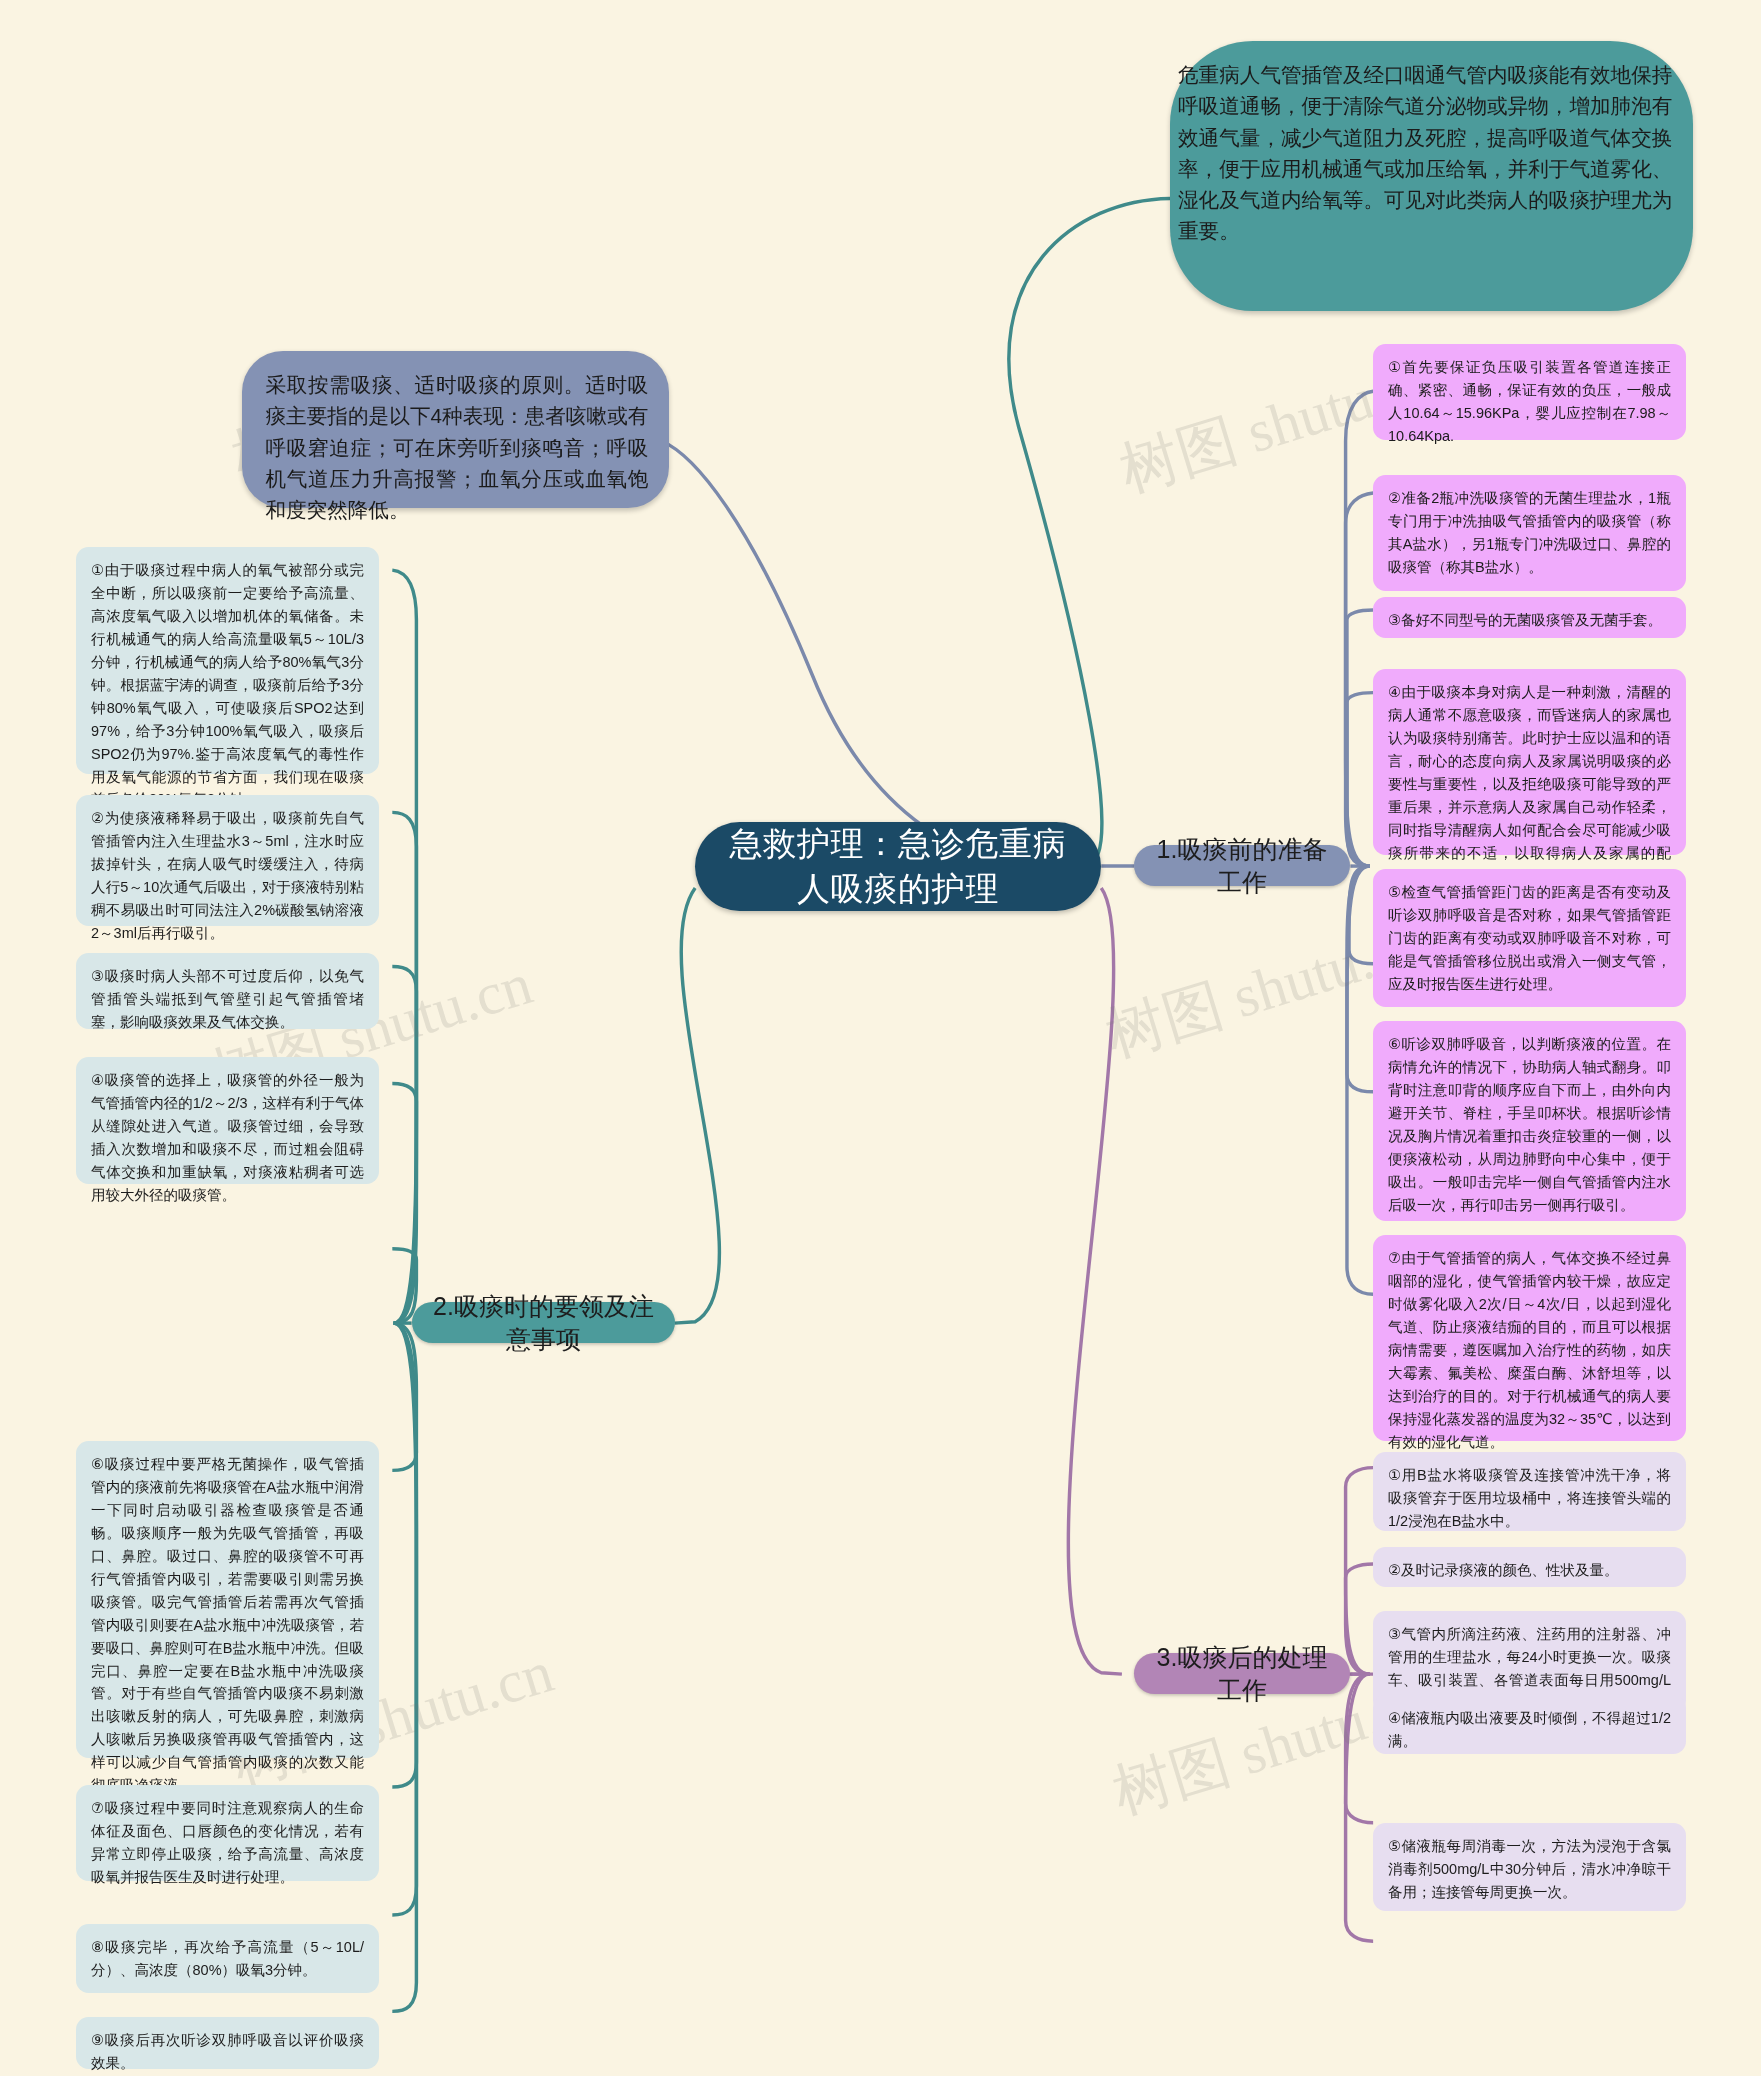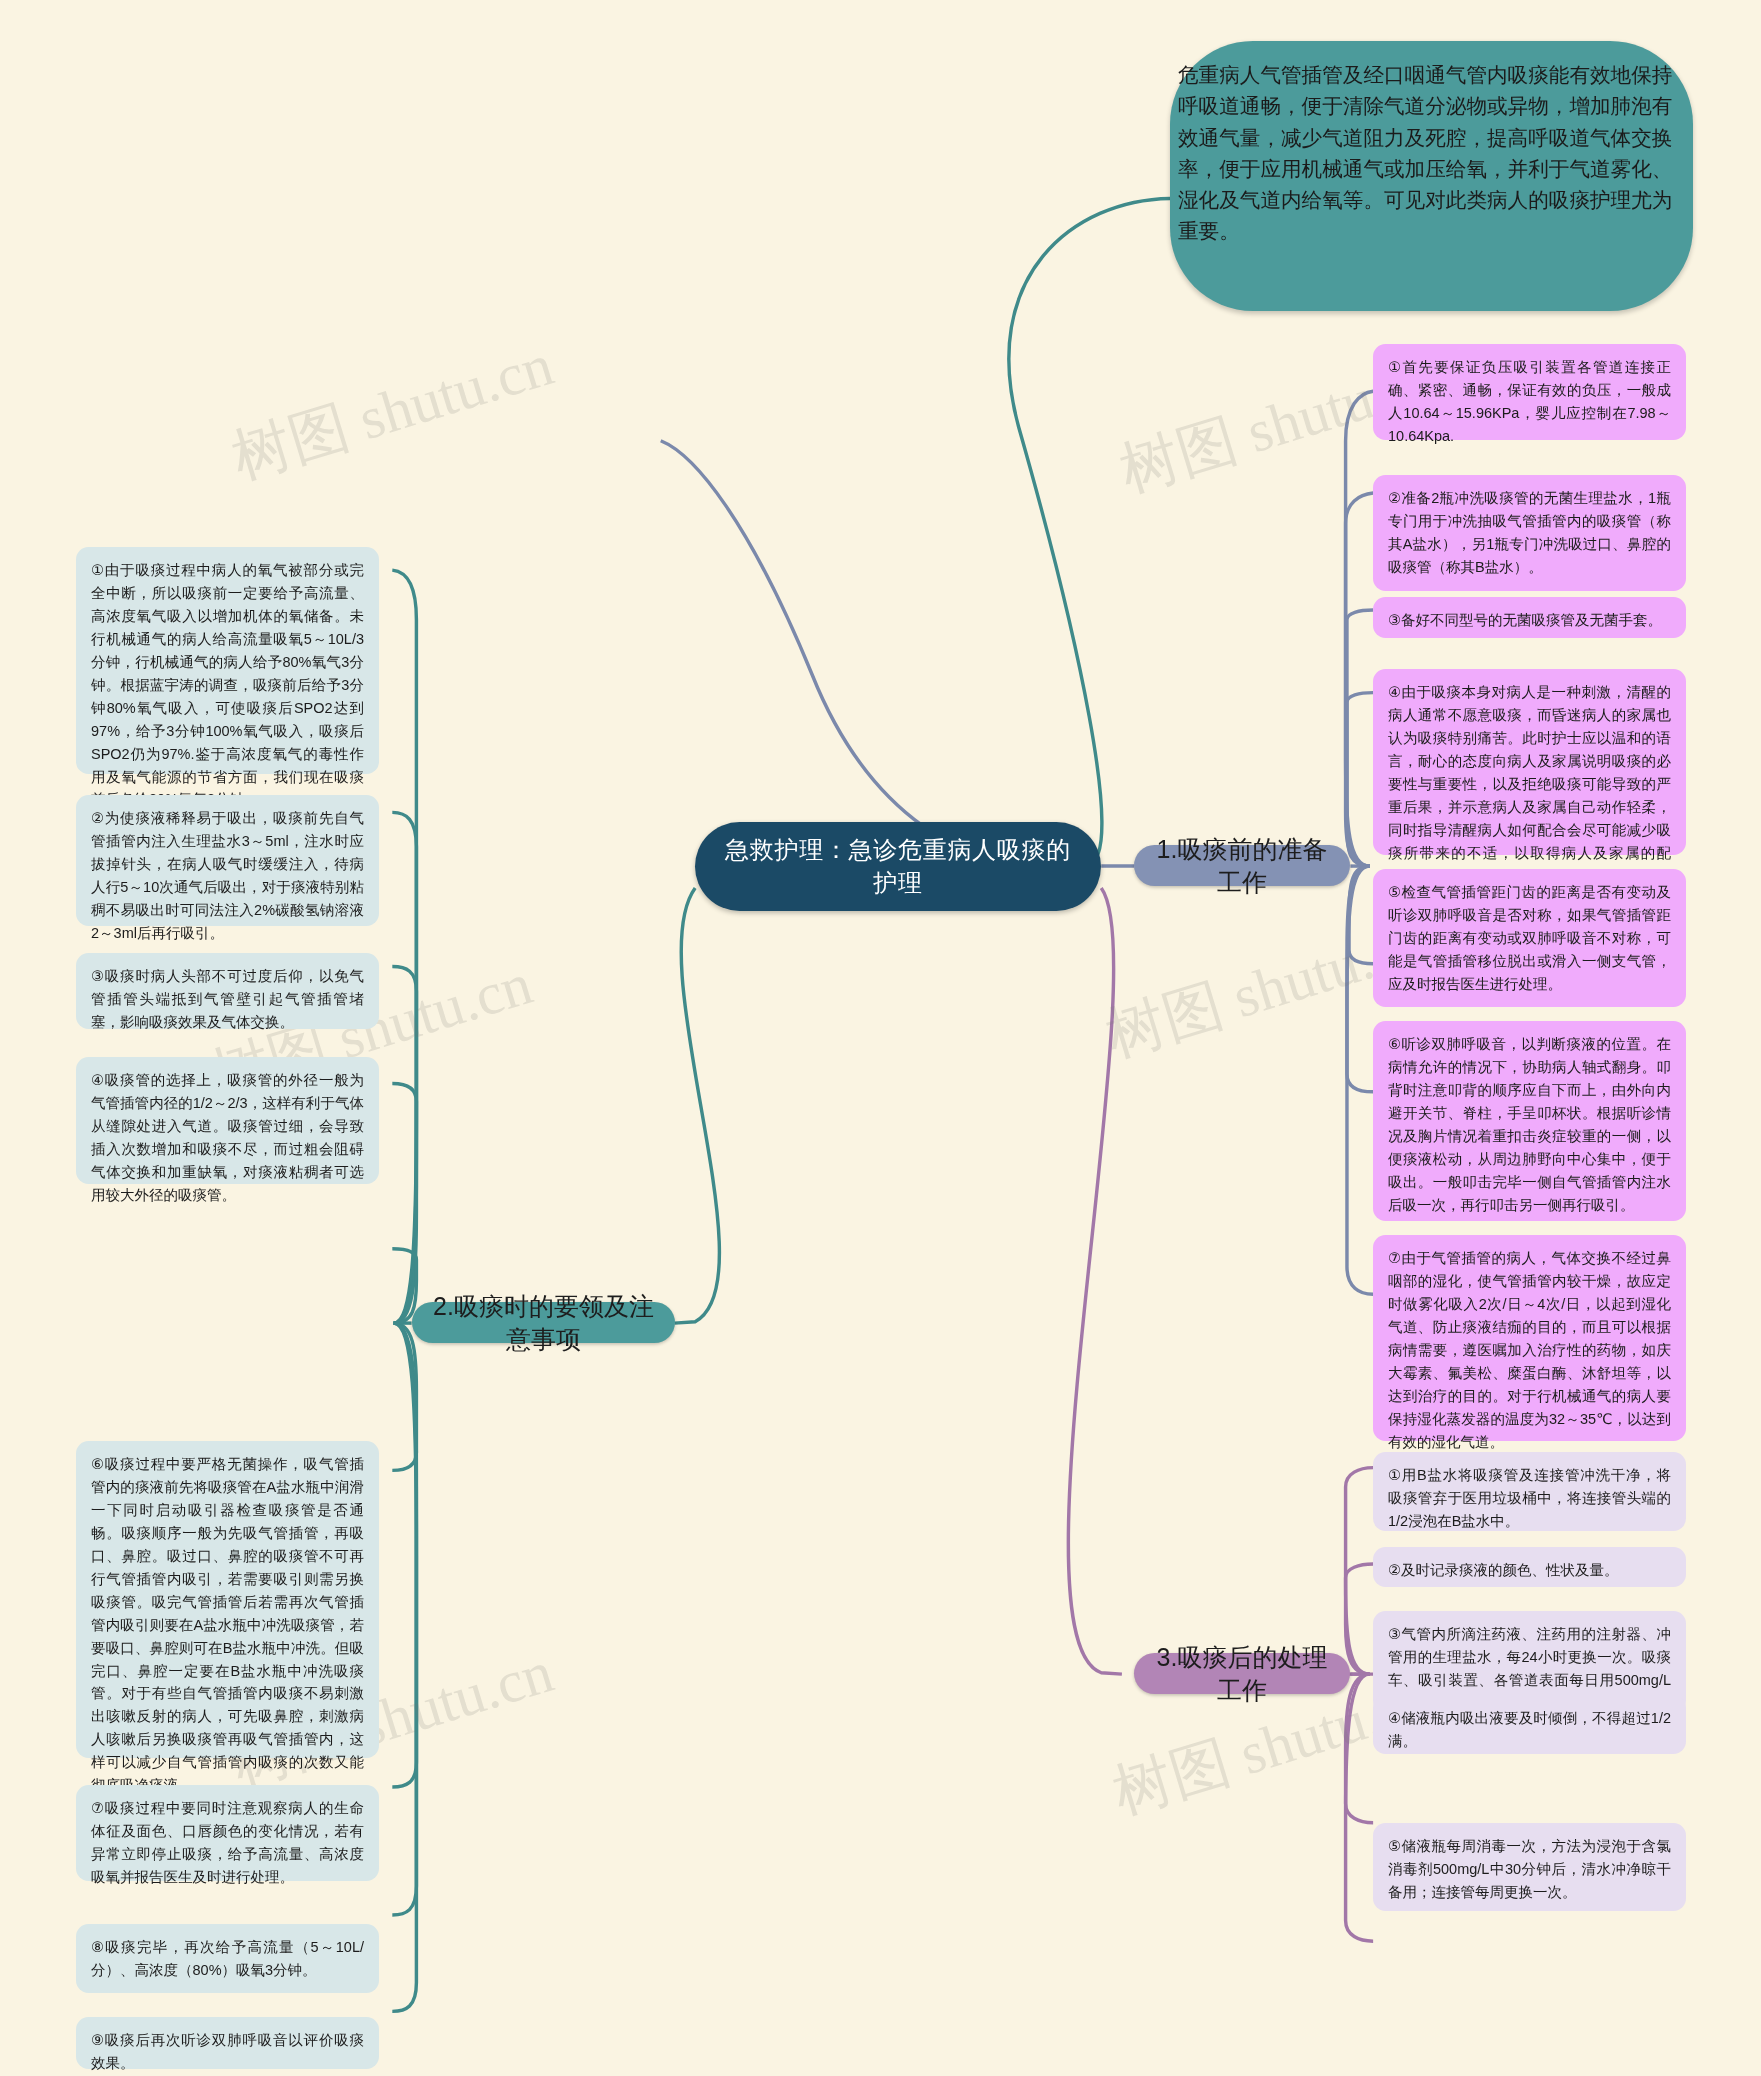--- a/index.html
+++ b/index.html
@@ -15,21 +15,21 @@
 
   .node{position:absolute;box-sizing:border-box;}
 
   
   .root{
     background:#1b4a66;
     color:#ffffff;
     border-radius:62px;
     display:flex;align-items:center;justify-content:center;
     text-align:center;
-    font-size:24px;line-height:1.35;
+    font-size:33px;line-height:1.35;
     letter-spacing:0.7px;
     padding:16.5px 27.5px;
     box-shadow:0 2.1px 4.8px rgba(0,0,0,.25);
   }
 
   
   .pill{
     border-radius:27.5px;
     display:flex;align-items:center;justify-content:center;
     text-align:center;
@@ -132,20 +132,21 @@
 
   <div class="wm" style="left:227px;top:372px;">树图 shutu.cn</div>
   <div class="wm" style="left:1115px;top:385px;">树图 shutu.cn</div>
   <div class="wm" style="left:206px;top:991px;">树图 shutu.cn</div>
   <div class="wm" style="left:1101px;top:950px;">树图 shutu.cn</div>
   <div class="wm" style="left:227px;top:1679px;">树图 shutu.cn</div>
   <div class="wm" style="left:1108px;top:1707px;">树图 shutu.cn</div>
 
   <div class="node bubble bubble-teal" style="left:1170px;top:41px;width:523px;height:270px;padding-left:8px;">危重病人气管插管及经口咽通气管内吸痰能有效地保持呼吸道通畅，便于清除气道分泌物或异物，增加肺泡有效通气量，减少气道阻力及死腔，提高呼吸道气体交换率，便于应用机械通气或加压给氧，并利于气道雾化、湿化及气道内给氧等。可见对此类病人的吸痰护理尤为重要。</div>
 
+  <div class="node bubble bubble-blue" style="left:242px;top:351px;width:427px;height:157px;">采取按需吸痰、适时吸痰的原则。适时吸痰主要指的是以下4种表现：患者咳嗽或有呼吸窘迫症；可在床旁听到痰鸣音；呼吸机气道压力升高报警；血氧分压或血氧饱和度突然降低。</div>
 
   <div class="node root" style="left:695px;top:822px;width:406px;height:89px;">急救护理：急诊危重病人吸痰的护理</div>
 
   <div class="node pill pill-blue" style="left:1134px;top:845px;width:216px;height:41px;">1.吸痰前的准备工作</div>
 
   <div class="node pill pill-teal" style="left:412px;top:1302px;width:263px;height:41px;">2.吸痰时的要领及注意事项</div>
 
   <div class="node pill pill-purple" style="left:1134px;top:1653px;width:216px;height:41px;">3.吸痰后的处理工作</div>
 
   <div class="node card card-gray" style="left:1373px;top:344px;width:313px;height:96px;">①首先要保证负压吸引装置各管道连接正确、紧密、通畅，保证有效的负压，一般成人10.64～15.96KPa，婴儿应控制在7.98～10.64Kpa.</div>

